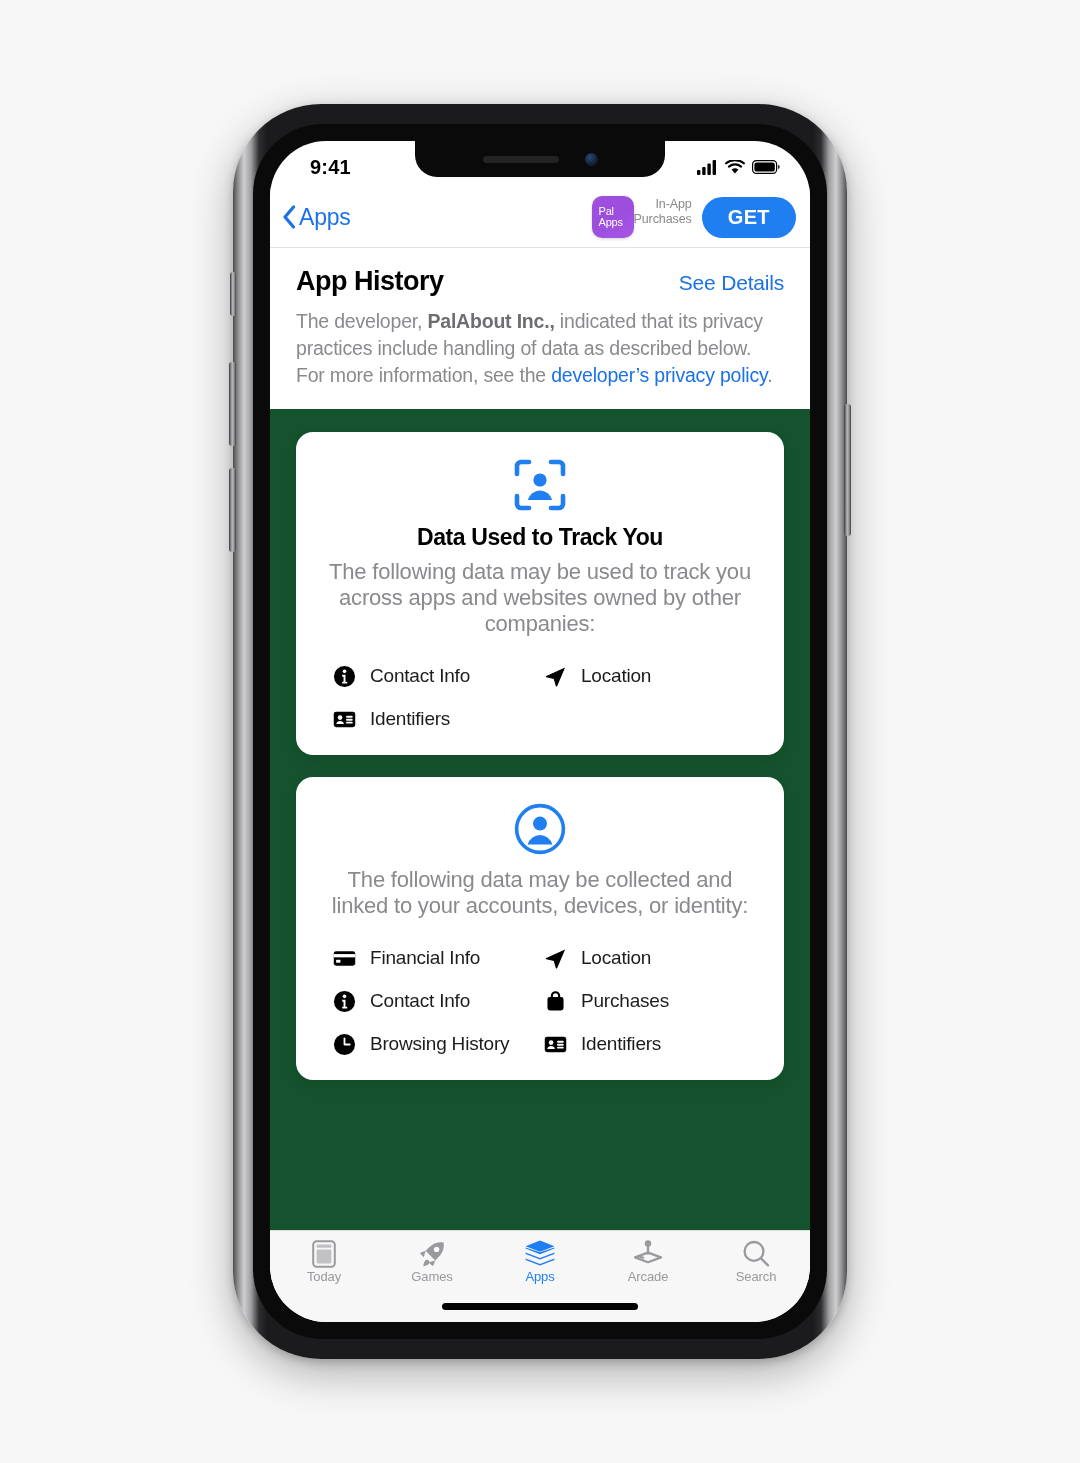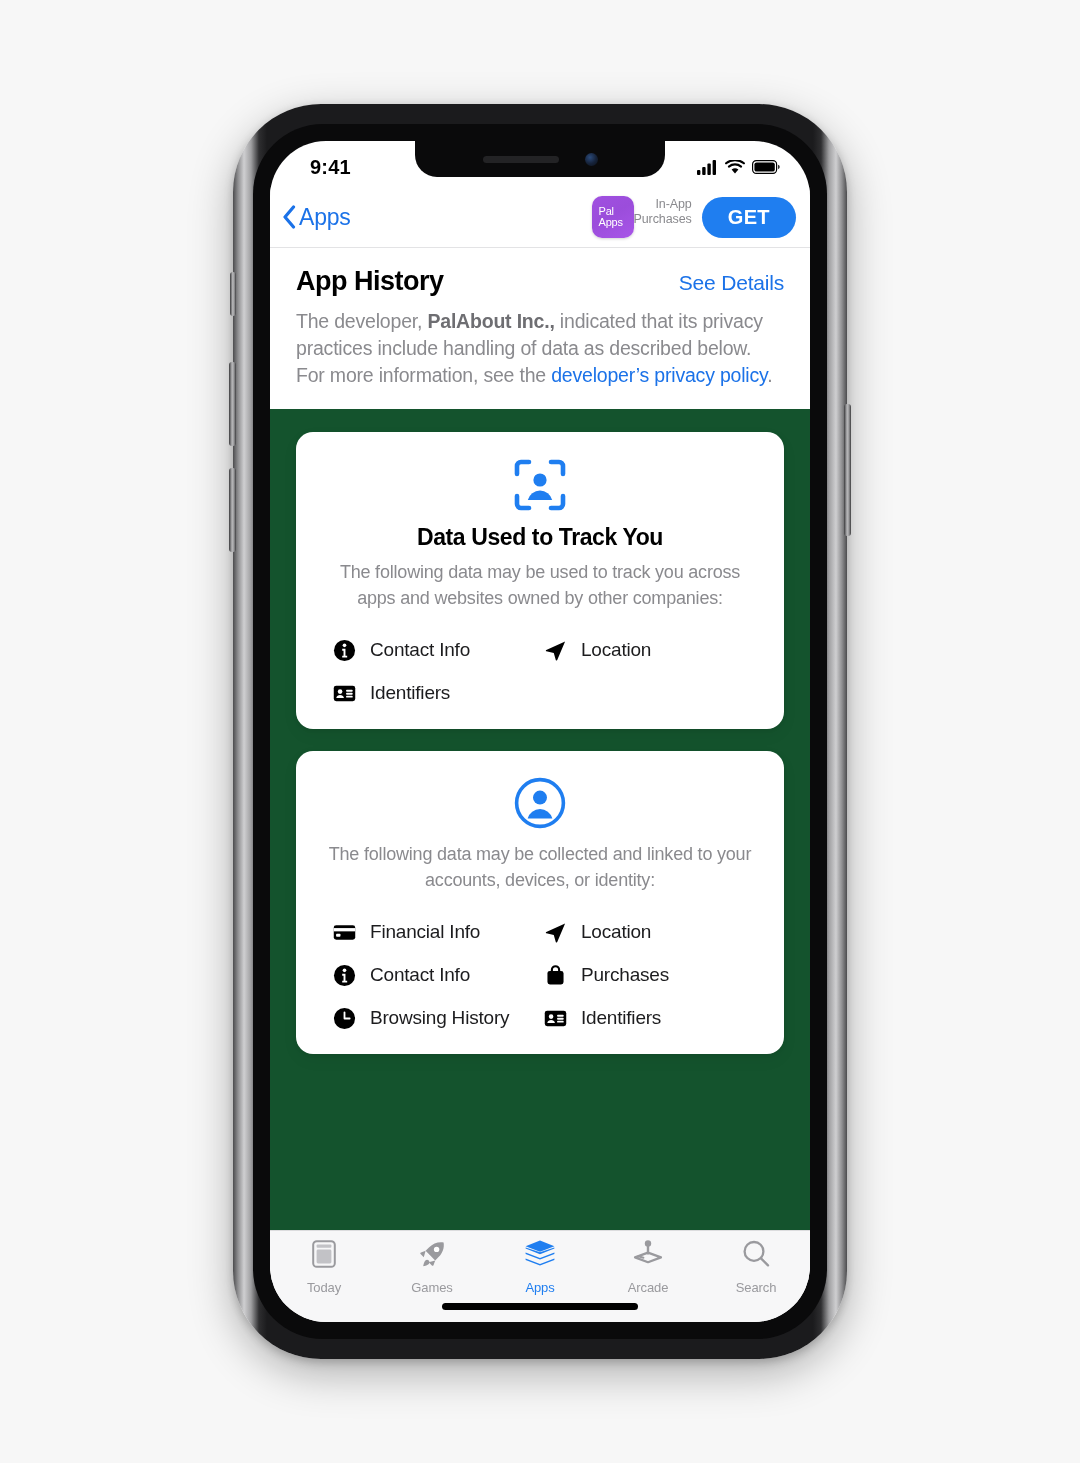--- a/index.html
+++ b/index.html
@@ -236,21 +236,21 @@
   .card-title {
     text-align: center;
     font-size: 23px;
     font-weight: bold;
     color: #000;
     letter-spacing: -0.4px;
     margin-bottom: 8px;
   }
   .card-sub {
     text-align: center;
-    font-size: 18px;
+    font-size: 22px;
     line-height: 26px;
     color: #8a8a8e;
     letter-spacing: -0.2px;
     padding: 0 6px;
   }
 
   .data-grid {
     display: grid;
     grid-template-columns: 1fr 1fr;
     row-gap: 19px;
@@ -286,21 +286,21 @@
     display: flex;
     align-items: flex-start;
     padding-top: 8px;
     z-index: 30;
   }
   .tab {
     flex: 1;
     display: flex;
     flex-direction: column;
     align-items: center;
-    gap: 11px;
+    gap: 0;
   }
   .tab-icon { height: 30px; display: flex; align-items: center; }
   .tab-label {
     font-size: 13px;
     color: #9a9a9e;
     letter-spacing: -0.1px;
   }
   .tab.active .tab-label { color: #1f7ef0; }
 
   .home-indicator {

